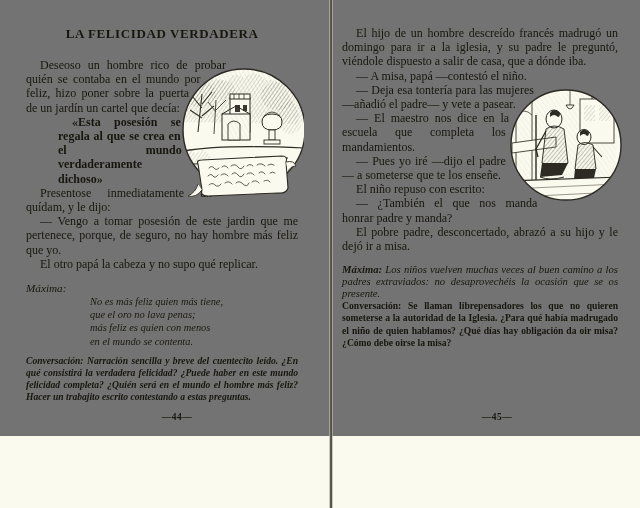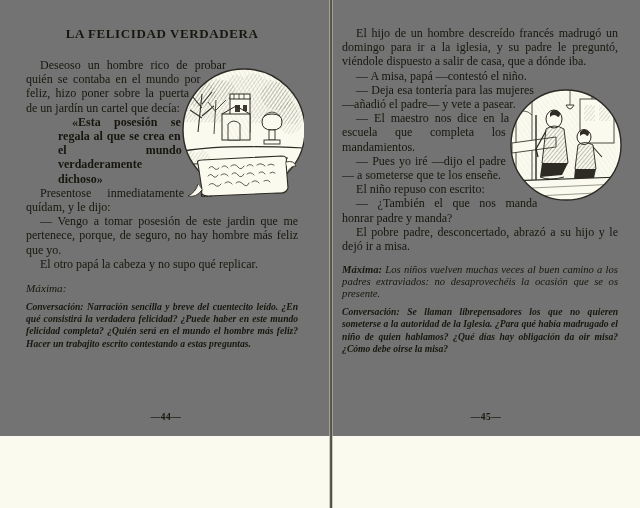--- a/index.html
+++ b/index.html
@@ -118,26 +118,26 @@
   .maxima-inline .lead { font-weight: bold; font-style: italic; }
 
   .conversacion {
     font-size: 9.6px;
     line-height: 12.2px;
     font-weight: bold;
     color: #17160e;
     text-align: justify;
   }
   .conv-left  { margin-top: 7px; font-style: italic; }
-  .conv-right { margin-top: 6px; font-style: italic; }
+  .conv-right { margin-top: 0; }
 
   .folio {
     position: absolute;
     bottom: 14px;
-    left: 1px;
+    left: 12px;
     width: 330px;
     text-align: center;
     font-size: 9.5px;
     font-weight: bold;
     color: #1a180f;
     letter-spacing: 0.5px;
   }
 
   .clear { clear: both; }
 </style>
@@ -230,20 +230,26 @@
       <p>Deseoso un hombre rico de probar quién se contaba en el mundo por feliz, hizo poner sobre la puerta de un jardín un cartel que decía:</p>
       <p style="font-weight:bold;margin-left:32px;">«Esta posesión se regala al que se crea en el mundo verdaderamente dichoso»</p>
       <p>Presentose inmediatamente un quídam, y le dijo:</p>
       <p>— Vengo a tomar posesión de este jardin que me pertenece, porque, de seguro, no hay hombre más feliz que yo.</p>
       <p>El otro papá la cabeza y no supo qué replicar.</p>
       <div class="clear"></div>
     </div>
 
     <div class="maxima-block">
       <div class="maxima-label">Máxima:</div>
+      <div class="verse">
+        <div>No es más feliz quien más tiene,</div>
+        <div>que el oro no lava penas;</div>
+        <div>más feliz es quien con menos</div>
+        <div>en el mundo se contenta.</div>
+      </div>
     </div>
 
     <div class="conversacion conv-left">Conversación: Narración sencilla y breve del cuentecito leído. ¿En qué consistirá la verdadera felicidad? ¿Puede haber en este mundo felicidad completa? ¿Quién será en el mundo el hombre más feliz? Hacer un trabajito escrito contestando a estas preguntas.</div>
 
     <div class="folio">—44—</div>
   </div>
 
   <div class="page page-right">
 
 

